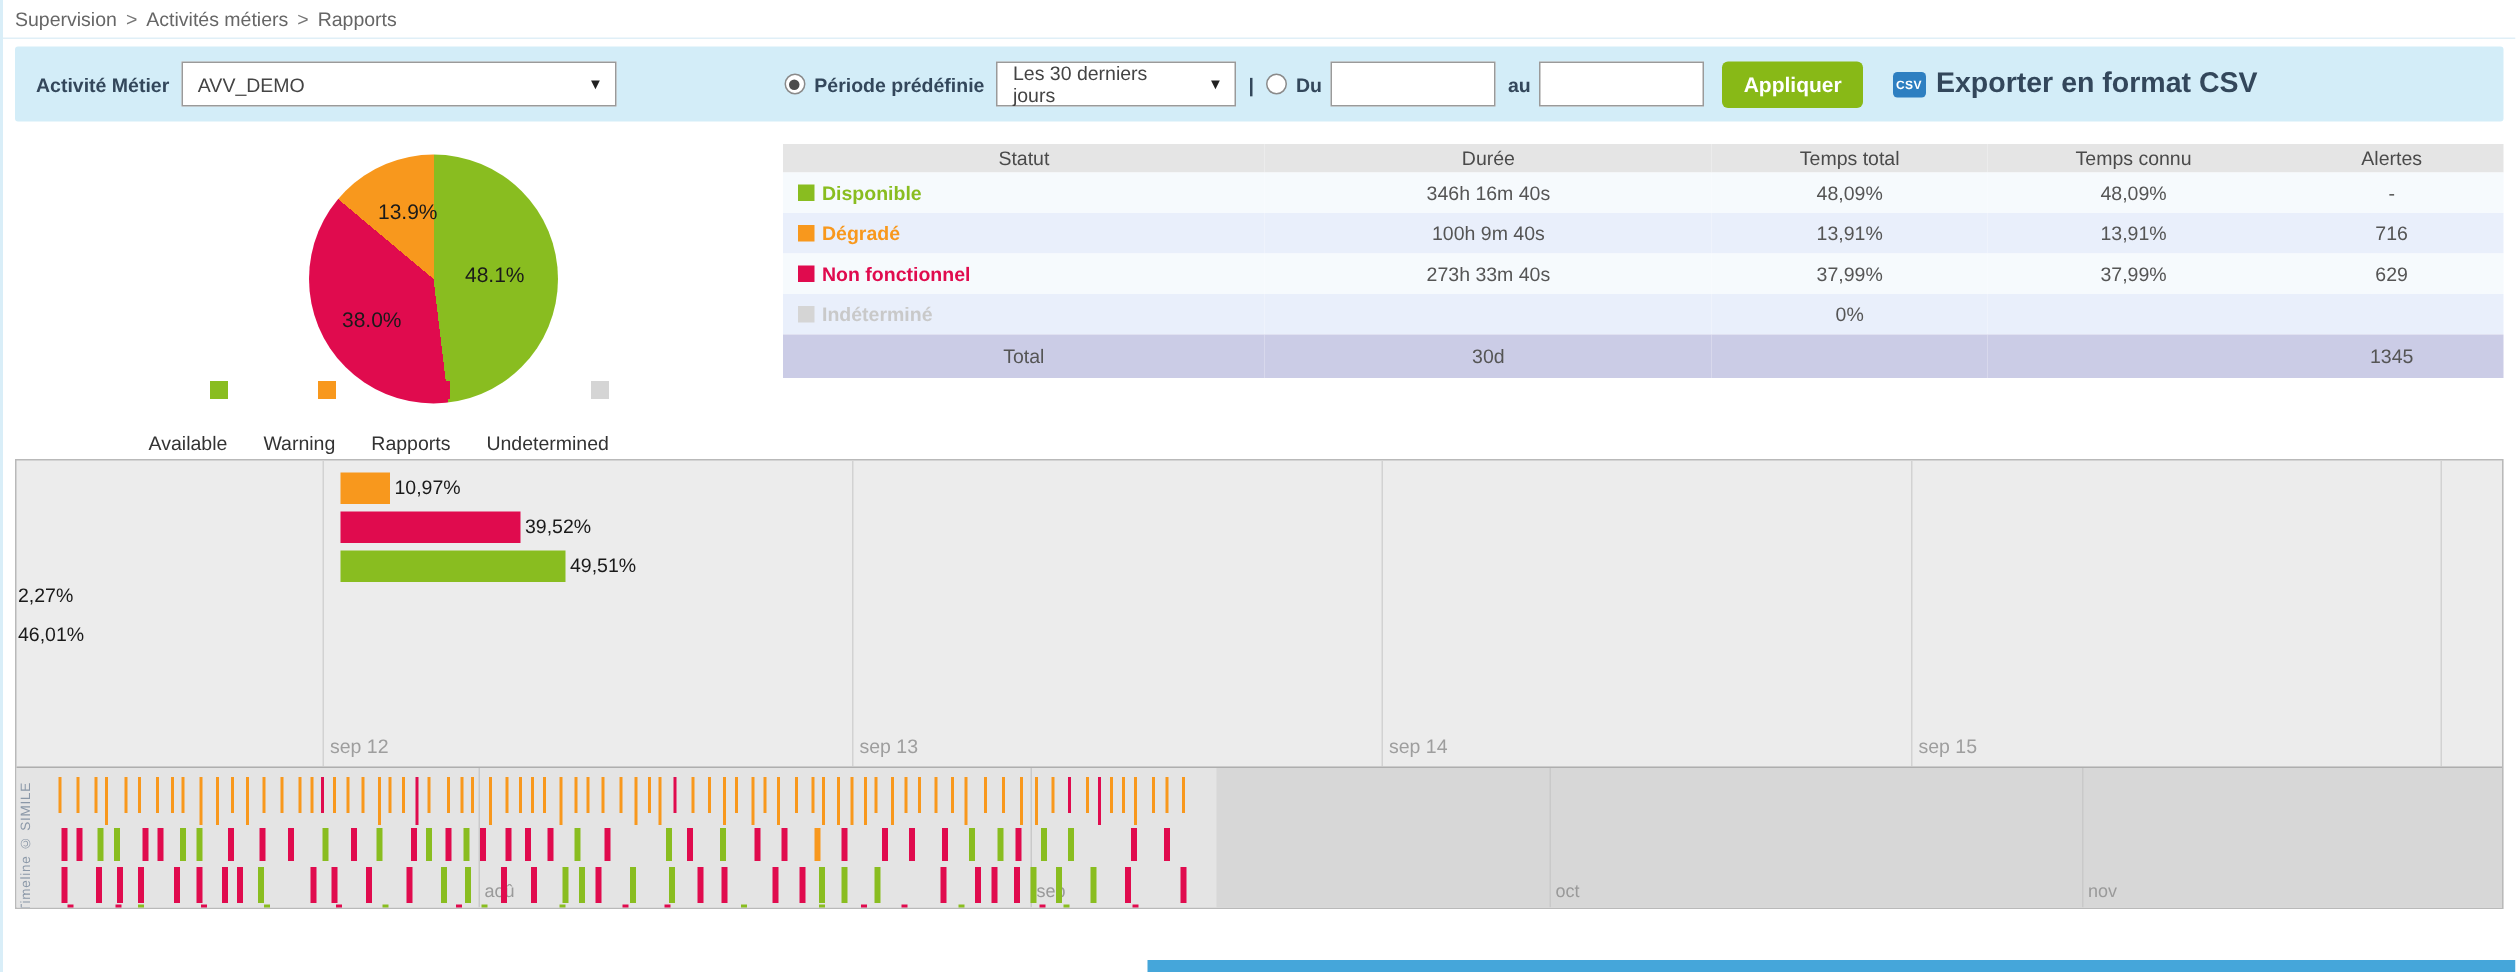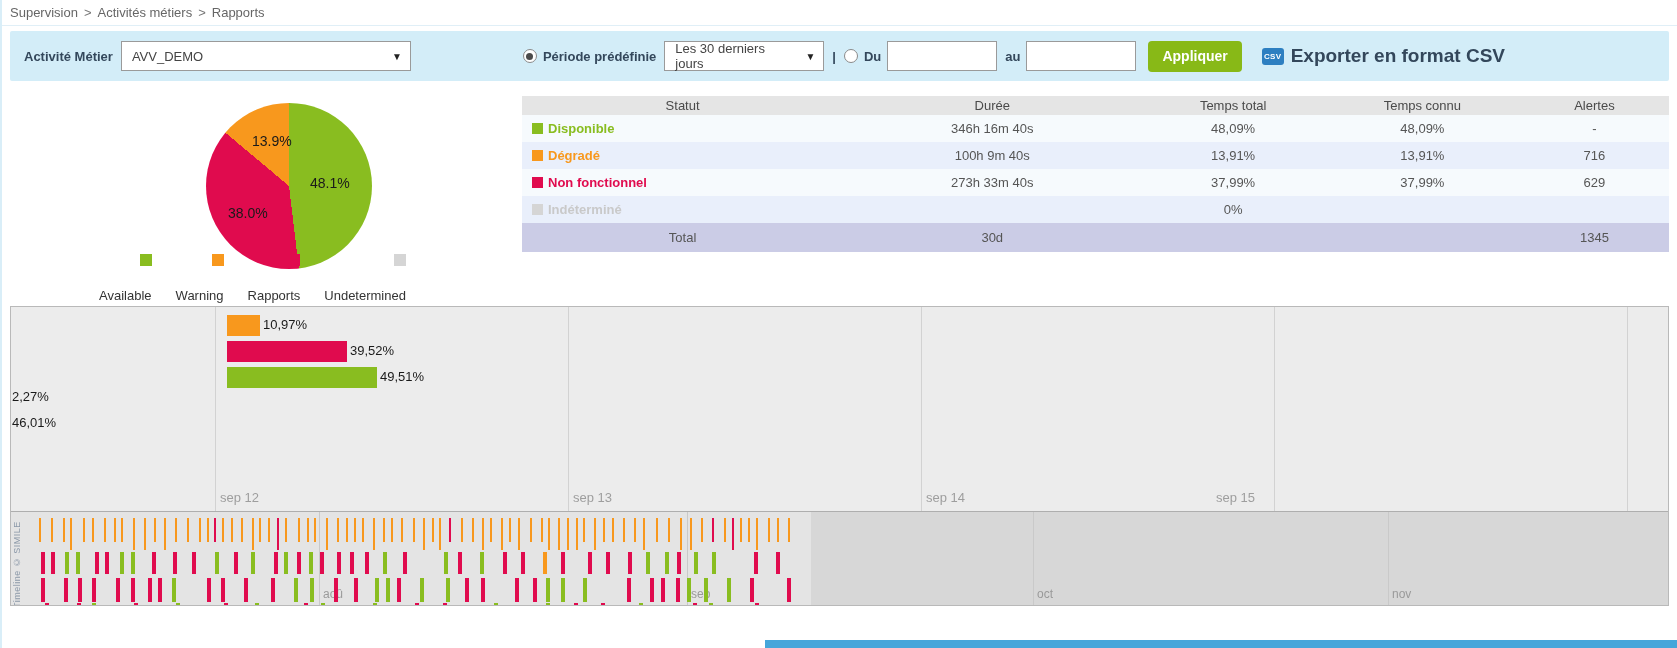--- a/index.html
+++ b/index.html
@@ -209,21 +209,21 @@
   <div class="band-upper" id="band-upper">
     <span class="edge-lbl" style="top:82px">2,27%</span>
     <span class="edge-lbl" style="top:108px">46,01%</span>
   <div class="gridline" style="left: 204px;"></div>
       <span class="daylbl" style="left: 209px;">sep 12</span>
       <div class="gridline" style="left: 557px;"></div>
       <span class="daylbl" style="left: 562px;">sep 13</span>
       <div class="gridline" style="left: 910px;"></div>
       <span class="daylbl" style="left: 915px;">sep 14</span>
       <div class="gridline" style="left: 1263px;"></div>
-      <span class="daylbl" style="left: 1205px;">sep 15</span>
+      <span class="daylbl" style="left: 1268px;">sep 15</span>
       <div class="gridline" style="left: 1616px;"></div>
       <div class="tbar" style="left: 216px; top: 8px; width: 33px; background: rgb(248, 152, 29);"></div>
       <span class="tbar-lbl" style="left: 252px; top: 10px;">10,97%</span>
       <div class="tbar" style="left: 216px; top: 34px; width: 120px; background: rgb(224, 11, 78);"></div>
       <span class="tbar-lbl" style="left: 339px; top: 36px;">39,52%</span>
       <div class="tbar" style="left: 216px; top: 60px; width: 150px; background: rgb(137, 189, 32);"></div>
       <span class="tbar-lbl" style="left: 369px; top: 62px;">49,51%</span>
     </div>
   <div class="band-lower" id="band-lower">
     <div class="shade-right"></div>

